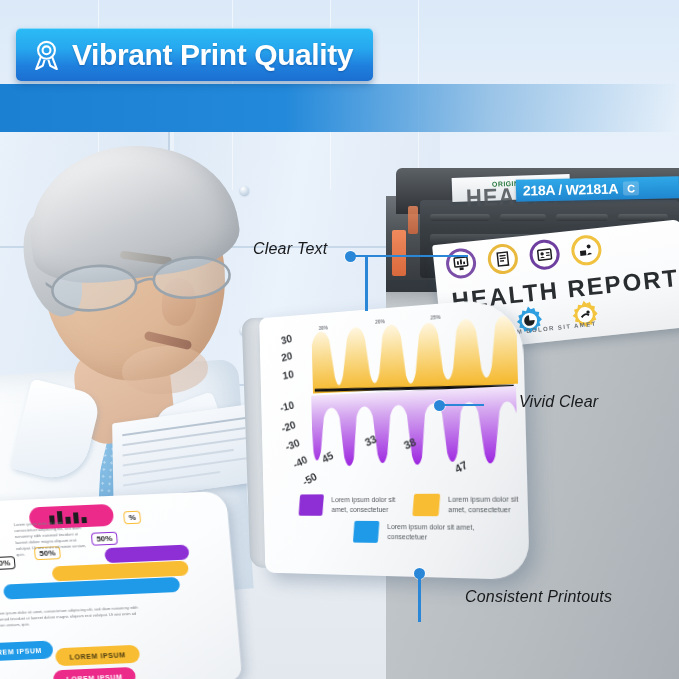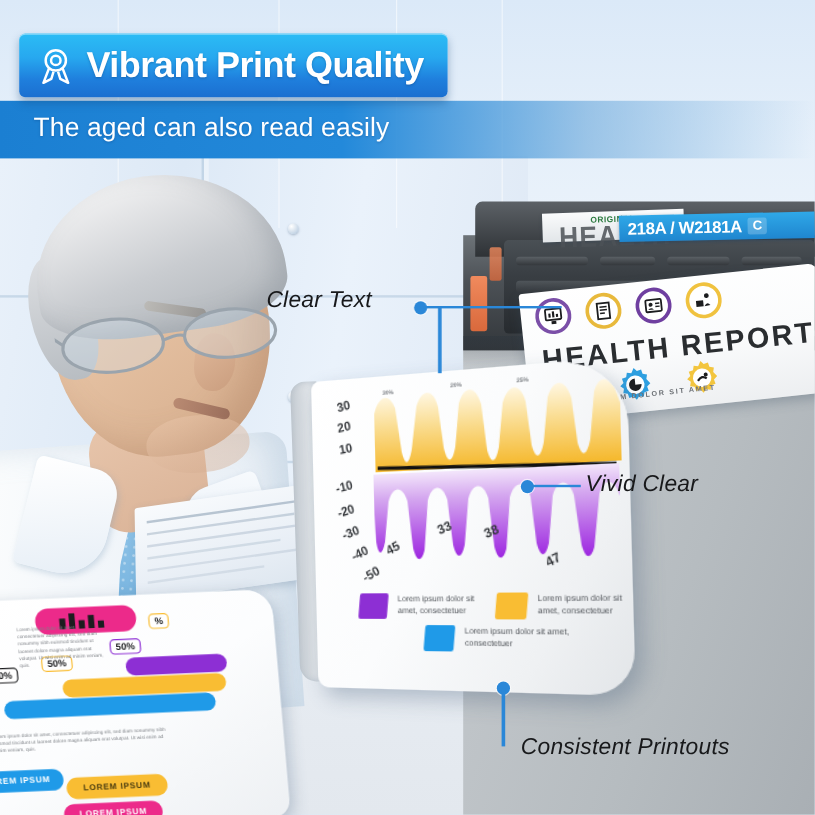--- a/index.html
+++ b/index.html
@@ -169,22 +169,22 @@
     transform:rotate(-5deg) skewY(2.5deg);border-radius:4px 22px 14px 6px;
     box-shadow:3px 4px 12px rgba(70,95,125,.3);overflow:hidden;}
   .ib{position:absolute;border-radius:9px;}
   .pill{position:absolute;border-radius:11px;display:flex;align-items:center;
     justify-content:center;font-size:7px;font-weight:bold;color:#fff;letter-spacing:.6px;}
   .pct{position:absolute;border:1.5px solid;border-radius:4px;background:#fff;
     font-size:8px;font-weight:bold;padding:1px 4px;}
   .itxt{position:absolute;font-size:4px;line-height:1.5;color:#7d8186;}
 
   
-  .ann{position:absolute;font-size:19px;font-style:italic;color:#18191b;
-    white-space:nowrap;letter-spacing:.2px;}
+  .ann{position:absolute;font-size:16px;font-style:italic;color:#18191b;
+    white-space:nowrap;letter-spacing:.2px;margin-left:31px;}
   .dot{position:absolute;width:11px;height:11px;border-radius:50%;
     background:#2a87d8;box-shadow:0 0 0 1px rgba(255,255,255,.6);}
   .lead{position:absolute;background:#2a87d8;}
 </style>
 </head>
 <body>
 
 <div id="stage">
 
   <div class="bg-base"></div>
@@ -415,28 +415,27 @@
   <div class="hdr-band"></div>
   <div class="badge">
     <svg class="rosette" viewBox="0 0 30 32">
       <circle cx="15" cy="11" r="9" fill="none" stroke="#fff" stroke-width="2.2"></circle>
       <circle cx="15" cy="11" r="4.2" fill="none" stroke="#fff" stroke-width="2.2"></circle>
       <path d="M9 18 L4 31 L11 27.5 L13 21" fill="none" stroke="#fff" stroke-width="2.2" stroke-linejoin="round"></path>
       <path d="M21 18 L26 31 L19 27.5 L17 21" fill="none" stroke="#fff" stroke-width="2.2" stroke-linejoin="round"></path>
     </svg>
     <span class="badge-title">Vibrant Print Quality</span>
   </div>
-  <div class="subtitle">The aged can also read easily</div>
 
   <div class="ann" style="left:222px;top:240px;">Clear Text</div>
   <div class="dot" style="left:345px;top:251px;"></div>
   <div class="lead" style="left:350px;top:254.5px;width:118px;height:2.5px;"></div>
   <div class="lead" style="left:365px;top:254.5px;width:2.5px;height:56px;"></div>
 
   <div class="ann" style="left:488px;top:393px;">Vivid Clear</div>
   <div class="dot" style="left:434px;top:400px;"></div>
   <div class="lead" style="left:440px;top:403.5px;width:44px;height:2.5px;"></div>
 
-  <div class="ann" style="left:434px;top:612px;">Consistent Printouts</div>
+  <div class="ann" style="left:434px;top:588px;">Consistent Printouts</div>
   <div class="dot" style="left:414px;top:568px;"></div>
   <div class="lead" style="left:418px;top:574px;width:2.5px;height:48px;"></div>
 
 </div>
 
 </body></html>

